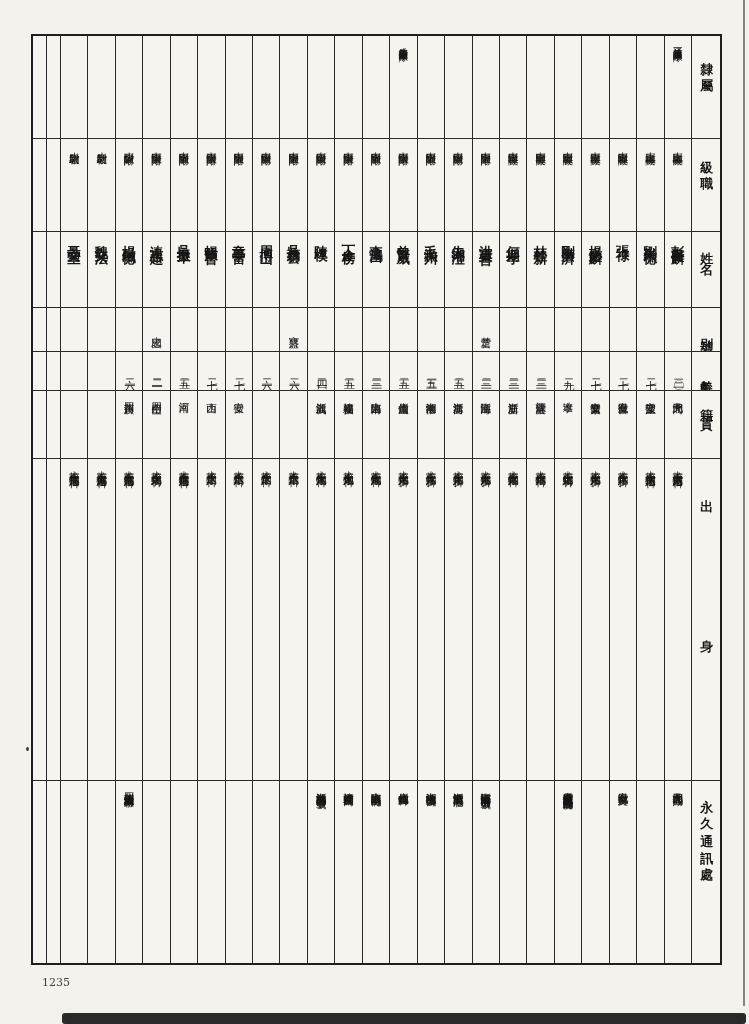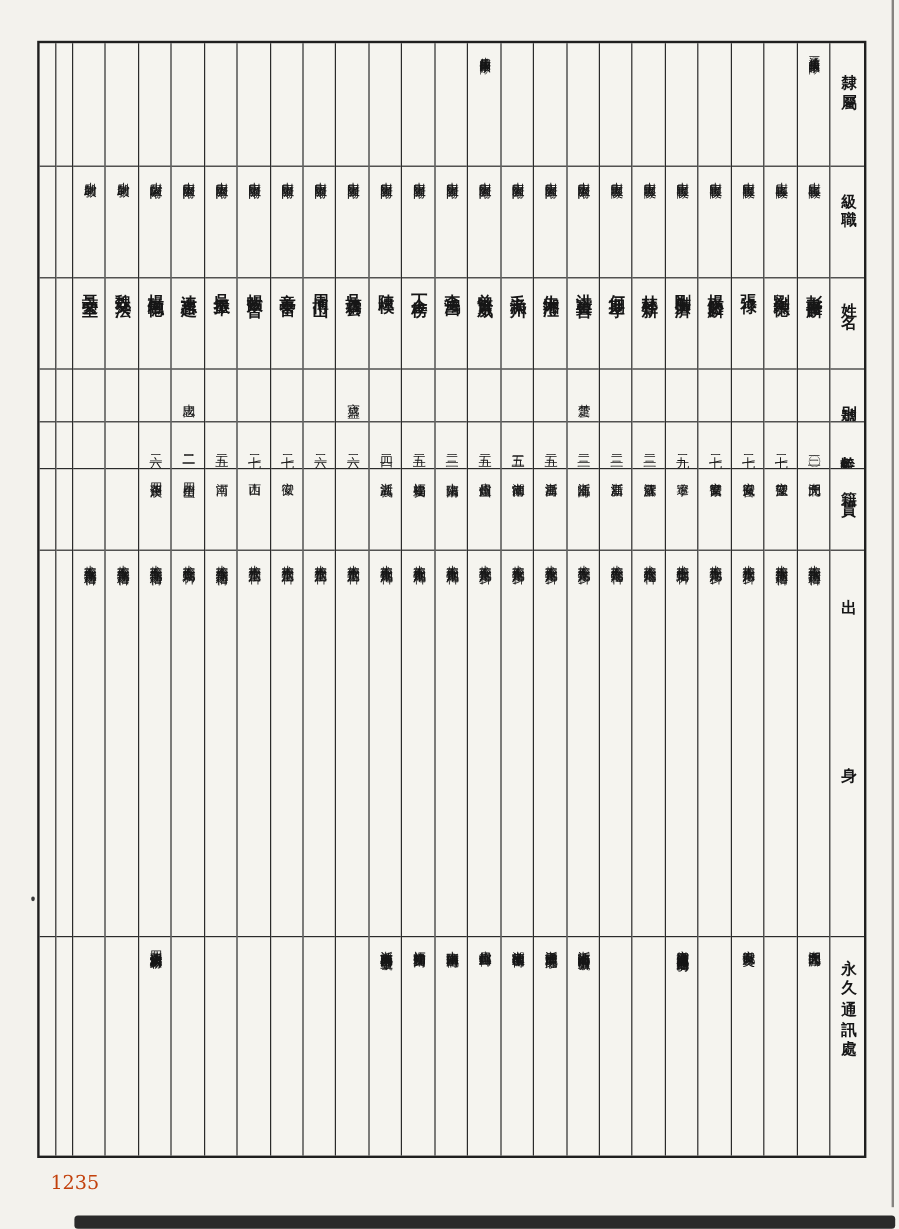--- a/index.html
+++ b/index.html
@@ -68,21 +68,21 @@
   .header-cell.cell-alias .vtext        { letter-spacing:2px; }
   .header-cell.cell-age .vtext          { font-size:12px; letter-spacing:1px; }
   .header-cell.cell-native_place .vtext { letter-spacing:9px; padding-top:8px; }
   .header-cell.cell-origin .vtext       { letter-spacing:140px; padding-top:30px; }
   .header-cell.cell-address .vtext      { letter-spacing:17px; padding-top:8px; }
 
   
   .page-number {
     position:absolute; left:42px; top:976px;
     font-family:"DejaVu Serif", serif;
-    font-size:16px; color:#c2410c;
+    font-size:11px; color:#404040;
   }
   .bottom-bar {
     position:absolute; left:62px; right:3px; bottom:0;
     height:11px; background:#2a2a2a; border-radius:3px;
   }
   .edge-line {
     position:absolute; right:4px; top:0;
     width:2px; height:1006px; background:#85837f;
   }
   .dot-artifact {

